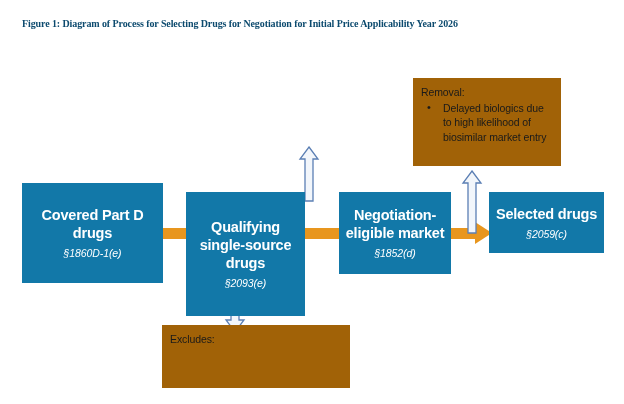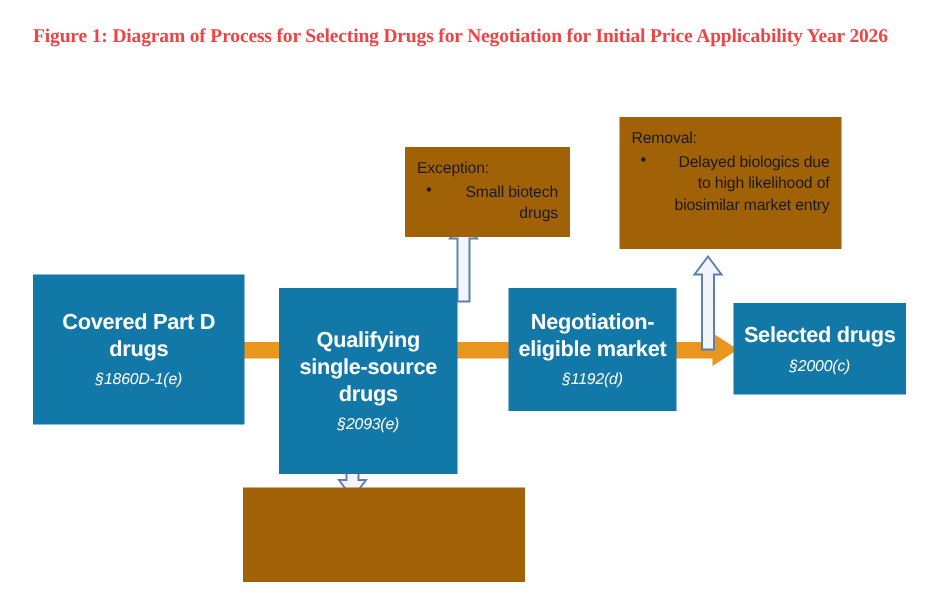--- a/index.html
+++ b/index.html
@@ -17,23 +17,23 @@
   }
 
   
   #figure-title {
     position: absolute;
     left: 22px;
     top: 14px;
     width: 580px;
     font-family: "Liberation Serif", serif;
     font-weight: bold;
-    font-size: 13px;
+    font-size: 10px;
     line-height: 20px;
-    color: #ef4444;
+    color: #0c4a6e;
     letter-spacing: -0.1px;
   }
 
   
   .proc-box {
     position: absolute;
     background: #1278a8;
     color: #ffffff;
     display: flex;
     flex-direction: column;
@@ -54,21 +54,21 @@
     font-style: italic;
     font-size: 10.5px;
     line-height: 14px;
     margin-top: 4px;
     letter-spacing: -0.1px;
   }
 
   #box-covered    { left: 22px;  top: 183px; width: 141px; height: 100px; }
   #box-qualifying { left: 186px; top: 192px; width: 119px; height: 124px; }
   #box-negotiation{ left: 339px; top: 192px; width: 112px; height: 82px;  }
-  #box-selected   { left: 489px; top: 202px; width: 115px; height: 61px;  }
+  #box-selected   { left: 489px; top: 192px; width: 115px; height: 61px;  }
 
   
   .orange-bar {
     position: absolute;
     background: #e8961e;
     z-index: 1;
   }
   #bar-1 { left: 155px; top: 228px; width: 40px; height: 11px; }
   #bar-2 { left: 296px; top: 228px; width: 52px; height: 11px; }
 
@@ -115,21 +115,20 @@
   .callout ul {
     margin: 0;
     padding: 0;
     list-style: none;
   }
   .callout li {
     position: relative;
     padding-left: 22px;
     margin: 0;
     letter-spacing: -0.1px;
-    text-align: right;
   }
   .callout li::before {
     content: "\2022";
     position: absolute;
     left: 6px;
     top: -1px;
     font-size: 11px;
     line-height: 15px;
   }
 
@@ -172,38 +171,33 @@
     <div class="proc-cite">§1860D-1(e)</div>
   </div>
 
   <div class="proc-box" id="box-qualifying">
     <div class="proc-title">Qualifying single-source drugs</div>
     <div class="proc-cite">§2093(e)</div>
   </div>
 
   <div class="proc-box" id="box-negotiation">
     <div class="proc-title">Negotiation-eligible market</div>
-    <div class="proc-cite">§1192(d)</div>
+    <div class="proc-cite">§1852(d)</div>
   </div>
 
   <div class="proc-box" id="box-selected">
     <div class="proc-title">Selected drugs</div>
-    <div class="proc-cite">§2000(c)</div>
-  </div>
-
-  <div class="callout" id="callout-exception">
-    <p class="callout-head">Exception:</p>
-    <ul>
-      <li>Small biotech drugs</li>
-    </ul>
-  </div>
+    <div class="proc-cite">§2059(c)</div>
+  </div>
+
 
   <div class="callout" id="callout-removal">
     <p class="callout-head">Removal:</p>
     <ul>
       <li>Delayed biologics due to high likelihood of biosimilar market entry</li>
     </ul>
   </div>
 
   <div class="callout" id="callout-excludes">
+    <p class="callout-head">Excludes:</p>
   </div>
 
 </div>
 
 </body></html>

